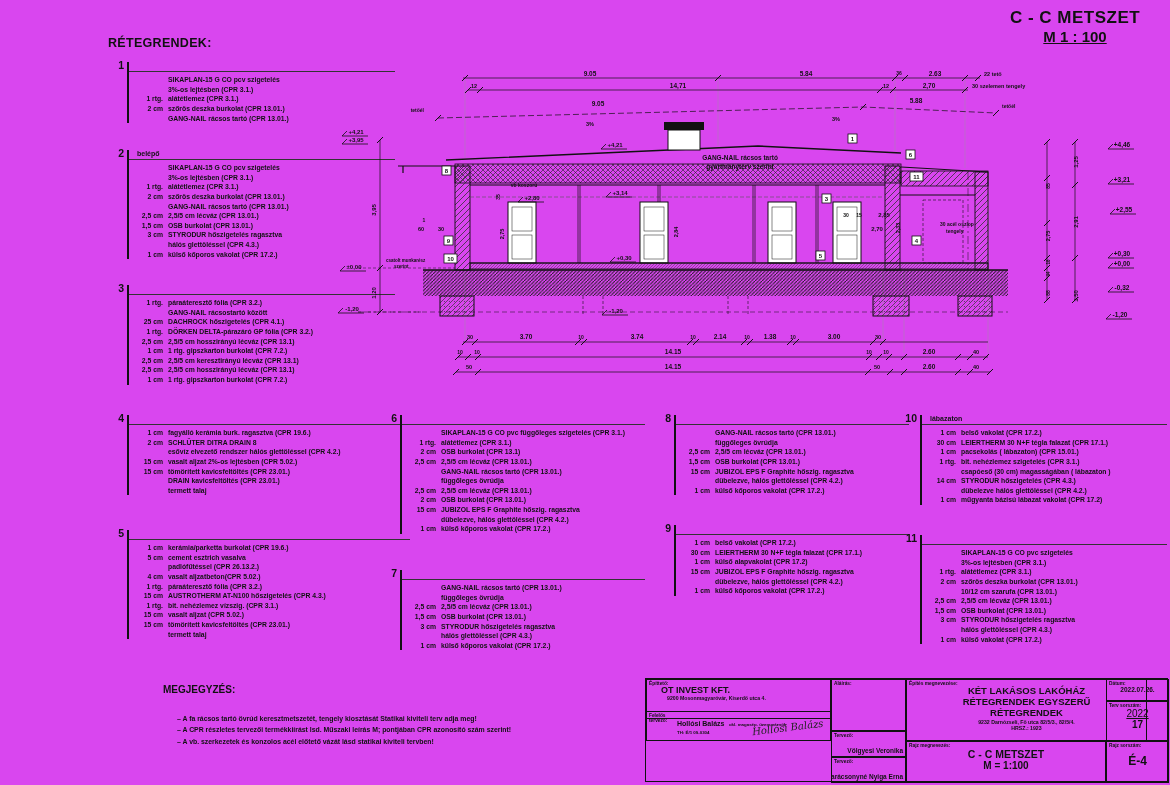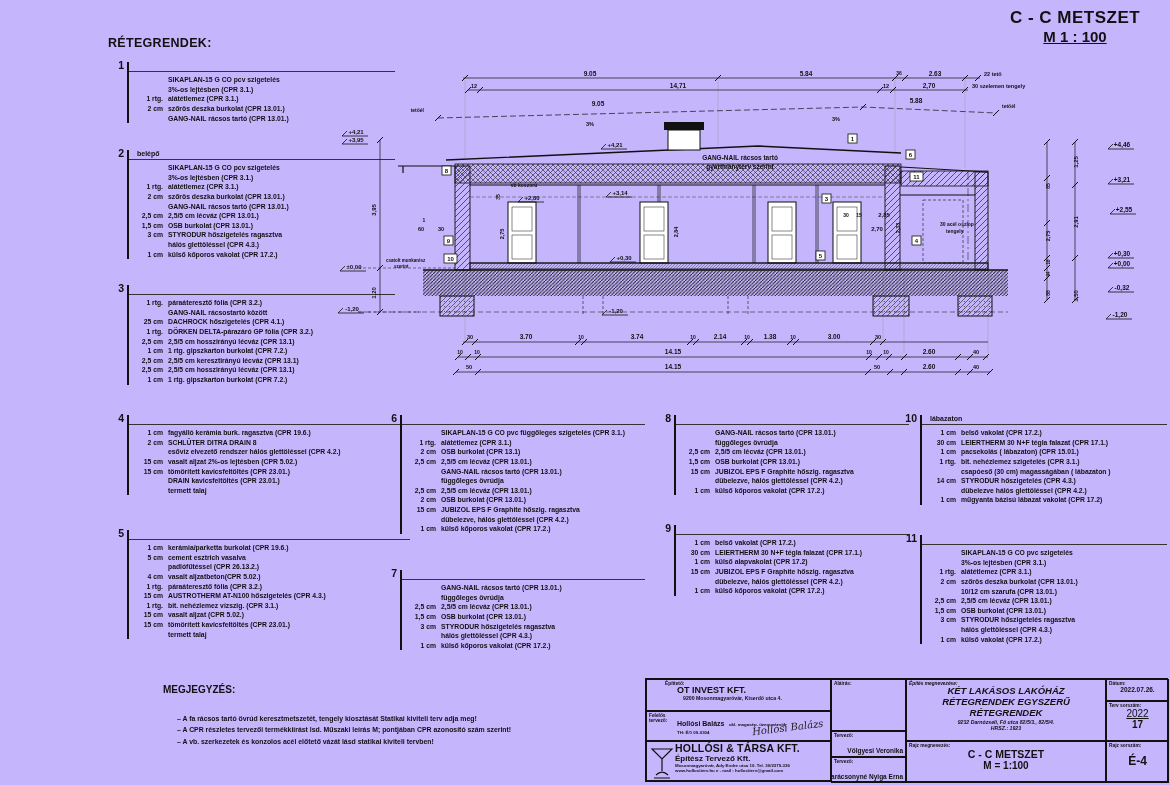--- a/index.html
+++ b/index.html
@@ -1,16 +1,16 @@
 <!DOCTYPE html>
 <html><head>
 <meta charset="utf-8">
 <style>
   html,body{margin:0;padding:0;background:#e8e8e8;}
-  #sheet{position:relative;width:1170px;height:785px;background:#c4b5fd;overflow:hidden;
+  #sheet{position:relative;width:1170px;height:785px;background:#d946ef;overflow:hidden;
          font-family:"Liberation Sans",sans-serif;color:#111;}
   
   #page-title{position:absolute;left:985px;top:8px;width:180px;text-align:center;}
   #page-title .t1{font-size:17px;font-weight:bold;letter-spacing:.5px;}
   #page-title .t2{font-size:15px;font-weight:bold;text-decoration:underline;}
   
   #legend-heading{position:absolute;left:108px;top:36px;font-size:12.5px;font-weight:bold;letter-spacing:.3px;}
   .layer-block{position:absolute;}
   .lb-num{position:absolute;left:0;top:-3px;width:14px;text-align:right;font-weight:bold;font-size:10.5px;}
   .lb-body{margin-left:17px;border-left:2.4px solid #111;min-height:14px;}
@@ -713,57 +713,46 @@
   <div id="notes">
     <div class="nh">MEGJEGYZÉS:</div>
     <div id="note-items">
         <div class="note-item">– A fa rácsos tartó övrúd keresztmetszetét, tengely kiosztását Statikai kiviteli terv adja meg!</div>
         <div class="note-item">– A CPR részletes tervezői termékkiírást lsd. Műszaki leírás M; pontjában CPR azonosító szám szerint!</div>
         <div class="note-item">– A vb. szerkezetek és konzolos acél előtető vázát lásd statikai kiviteli tervben!</div>
       </div>
   </div>
 
   <div id="tb">
-    <div class="tbc" style="left:0;top:0;width:185px;height:32px;padding-left:16px;">
+    <div class="tbc" style="left:0;top:0;width:185px;height:40px;">
       <div class="tb-label">Építtető:</div>
       <div style="font-size:9px;font-weight:bold;padding-left:14px;margin-top:-1px;">OT INVEST KFT.</div>
       <div class="small" style="padding-left:20px;">9200 Mosonmagyaróvár, Kiserdő utca 4.</div>
     </div>
     <div class="tbc" style="left:0;top:32px;width:185px;height:30px;">
       <div class="tb-label" style="width:26px;float:left;">Felelős tervező:</div>
       <div style="margin-left:30px;">
         <span style="font-size:7px;font-weight:bold;">Hollósi Balázs</span>
         <span class="tiny">okl. magasép. üzemmérnök</span>
         <div class="tiny">TH: É/1 09-0304</div>
       </div>
       <div style="position:absolute;right:6px;top:10px;font-family:'DejaVu Serif',serif;font-style:italic;font-size:10px;transform:rotate(-7deg);color:#222;">Hollósi Balázs</div>
     </div>
-    <div class="tbc" style="left:0;top:62px;width:185px;height:40px;">
-      <svg width="26" height="34" viewBox="0 0 26 34" style="position:absolute;left:2px;top:3px;">
-        <path d="M3,4 H23 L13,14 Z M13,14 V26 M7,30 Q13,24 19,30 M5,33 H21" fill="none" stroke="#111" stroke-width="1.2"></path>
-      </svg>
-      <div style="margin-left:28px;">
-        <div style="font-size:10.5px;font-weight:bold;letter-spacing:.2px;">HOLLÓSI &amp; TÁRSA KFT.</div>
-        <div style="font-size:8px;font-weight:bold;">Építész Tervező Kft.</div>
-        <div class="tiny">Mosonmagyaróvár, Ady Endre utca 10.  Tel. 30/2379-336</div>
-        <div class="tiny">www.hollositerv.hu   e - mail : hollositerv@gmail.com</div>
-      </div>
-    </div>
     <div class="tbc" style="left:185px;top:0;width:75px;height:52px;">
       <div class="tb-label">Aláírás:</div>
     </div>
     <div class="tbc" style="left:185px;top:52px;width:75px;height:26px;">
       <div class="tb-label">Tervező:</div>
       <div style="position:absolute;right:2px;bottom:2px;font-size:6.5px;font-weight:bold;white-space:nowrap;">Völgyesi Veronika</div>
     </div>
     <div class="tbc" style="left:185px;top:78px;width:75px;height:26px;">
       <div class="tb-label">Tervező:</div>
       <div style="position:absolute;right:2px;bottom:2px;font-size:6.5px;font-weight:bold;white-space:nowrap;">Karácsonyné Nyiga Erna</div>
     </div>
-    <div class="tbc tb-center" style="left:260px;top:0;width:200px;height:62px;font-style:italic;">
+    <div class="tbc tb-center" style="left:260px;top:0;width:241px;height:62px;">
       <div class="tb-label" style="text-align:left;">Építés megnevezése:</div>
       <div style="font-size:9.5px;font-weight:bold;line-height:1.15;">
         <div>KÉT LAKÁSOS LAKÓHÁZ</div>
         <div>RÉTEGRENDEK EGYSZERŰ</div>
         <div>RÉTEGRENDEK</div>
       </div>
       <div class="small">9232 Darnózseli, Fő utca 82/5/3., 82/5/4.</div>
       <div class="small">HRSZ.: 1923</div>
     </div>
     <div class="tbc tb-center" style="left:260px;top:62px;width:200px;height:42px;">

